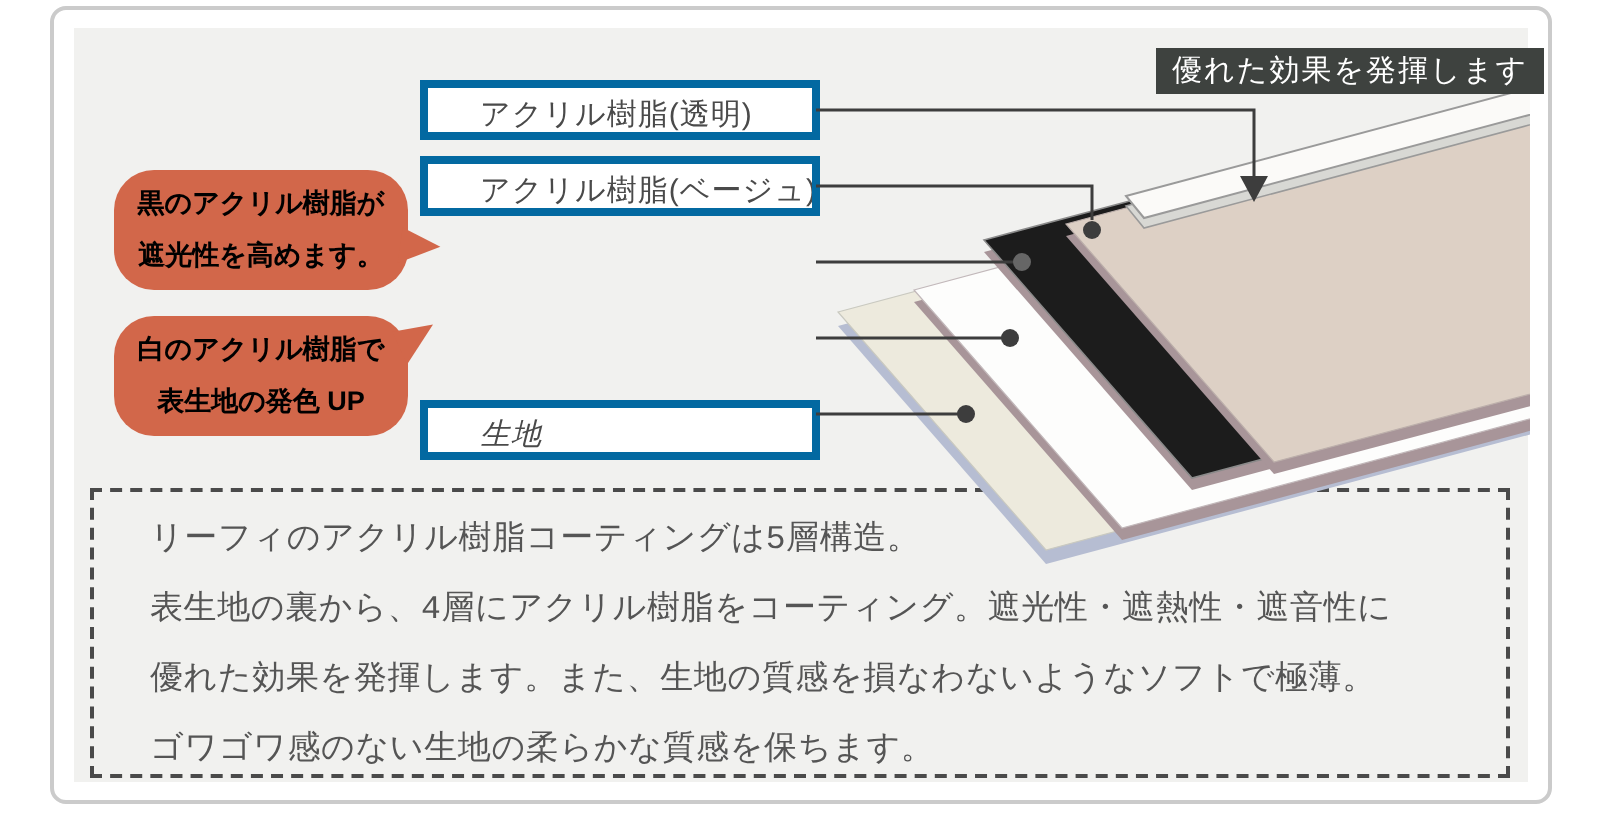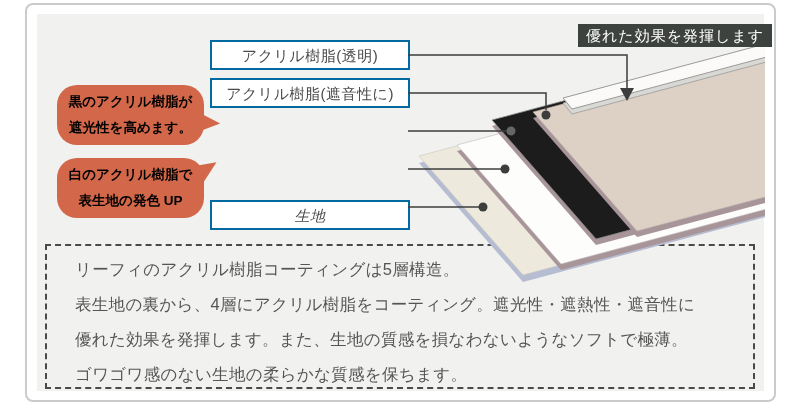--- a/index.html
+++ b/index.html
@@ -9,64 +9,64 @@
   .card{position:absolute;left:25px;top:3px;width:751px;height:399px;
         border:2px solid #cbcbcb;border-radius:8px;background:#ffffff;}
   .panel{position:absolute;left:37px;top:14px;width:727px;height:377px;
          background:var(--panel-bg,#f1f1ef);}
   
   .tag{position:absolute;left:578px;top:24px;height:23px;line-height:21px;
        padding:1px 8px;background:var(--tag-bg,#3e423f);color:#ffffff;
        font-size:15px;letter-spacing:1px;z-index:6;white-space:nowrap;}
   
   .layer-label{position:absolute;left:210px;width:200px;height:30px;
-       background:#ffffff;border:2px solid #0369a1;color:#4a4a4a;
-       font-size:15px;line-height:28px;text-align:center;z-index:3;
-       letter-spacing:0.5px;white-space:nowrap;overflow:hidden;}
+       background:#ffffff;border:4px solid #0369a1;color:#4a4a4a;
+       font-size:15px;line-height:28px;z-index:3;
+       letter-spacing:0.5px;white-space:nowrap;overflow:hidden;padding-left:26px;}
   .ll-0{top:40px;} .ll-1{top:78px;} .ll-2{top:116px;} .ll-3{top:154px;} .ll-4{top:200px;font-style:italic;}
   
   .callout{position:absolute;left:57px;width:147px;background:var(--accent,#d2674a);
        color:#000000;font-weight:bold;font-size:13.5px;line-height:26px;
        border-radius:20px;text-align:center;z-index:4;white-space:pre-line;
        padding:4px 6px;}
   .callout-black{top:85px;height:60px;}
   .callout-white{top:158px;height:60px;}
   .callout::after{content:"";position:absolute;width:0;height:0;}
   .callout-black::after{right:-16px;top:30px;
        border-top:7px solid transparent;border-bottom:11px solid transparent;
        border-left:20px solid var(--accent,#d2674a);transform:rotate(8deg);}
   .callout-white::after{right:-15px;top:3px;
        border-top:5px solid transparent;border-bottom:13px solid transparent;
        border-left:20px solid var(--accent,#d2674a);transform:rotate(-24deg);}
   
   .desc-box{position:absolute;left:45px;top:244px;width:710px;height:145px;
        border:2px dashed #4a4a4a;z-index:2;}
   .desc-text{position:absolute;left:28px;top:6px;width:660px;
        color:#555555;font-size:16.5px;line-height:35px;white-space:pre-line;
-       letter-spacing:0.3px;}
+       letter-spacing:0.3px;font-family:Liberation Mono, monospace;}
   
   .stack{position:absolute;left:408px;top:40px;width:357px;height:250px;z-index:5;
        pointer-events:none;}
 </style>
 </head>
 <body>
 
 <div class="page">
   <div class="card"></div>
   <div class="panel"></div>
 
   <div class="desc-box">
     <div class="desc-text">リーフィのアクリル樹脂コーティングは5層構造。
 表生地の裏から、4層にアクリル樹脂をコーティング。遮光性・遮熱性・遮音性に
 優れた効果を発揮します。また、生地の質感を損なわないようなソフトで極薄。
 ゴワゴワ感のない生地の柔らかな質感を保ちます。</div>
   </div>
 
   <div class="layer-label ll-0">アクリル樹脂(透明)</div>
-  <div class="layer-label ll-1">アクリル樹脂(遮音性に)</div>
+  <div class="layer-label ll-1">アクリル樹脂(ベージュ)</div>
   <div class="layer-label ll-4">生地</div>
 
   <div class="callout callout-black">黒のアクリル樹脂が
 遮光性を高めます。</div>
   <div class="callout callout-white">白のアクリル樹脂で
 表生地の発色 UP</div>
 
   <div class="tag">優れた効果を発揮します</div>
 
   <svg class="stack" viewBox="0 0 357 250" xmlns="http://www.w3.org/2000/svg">

